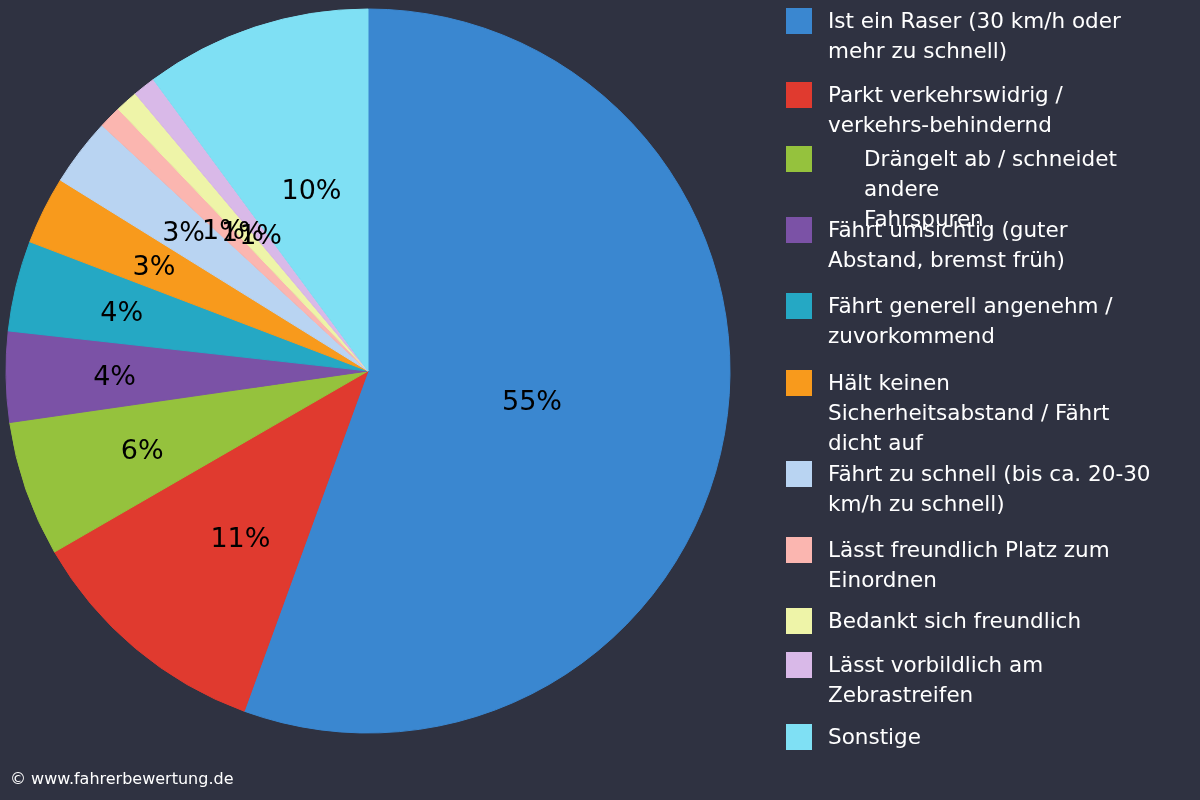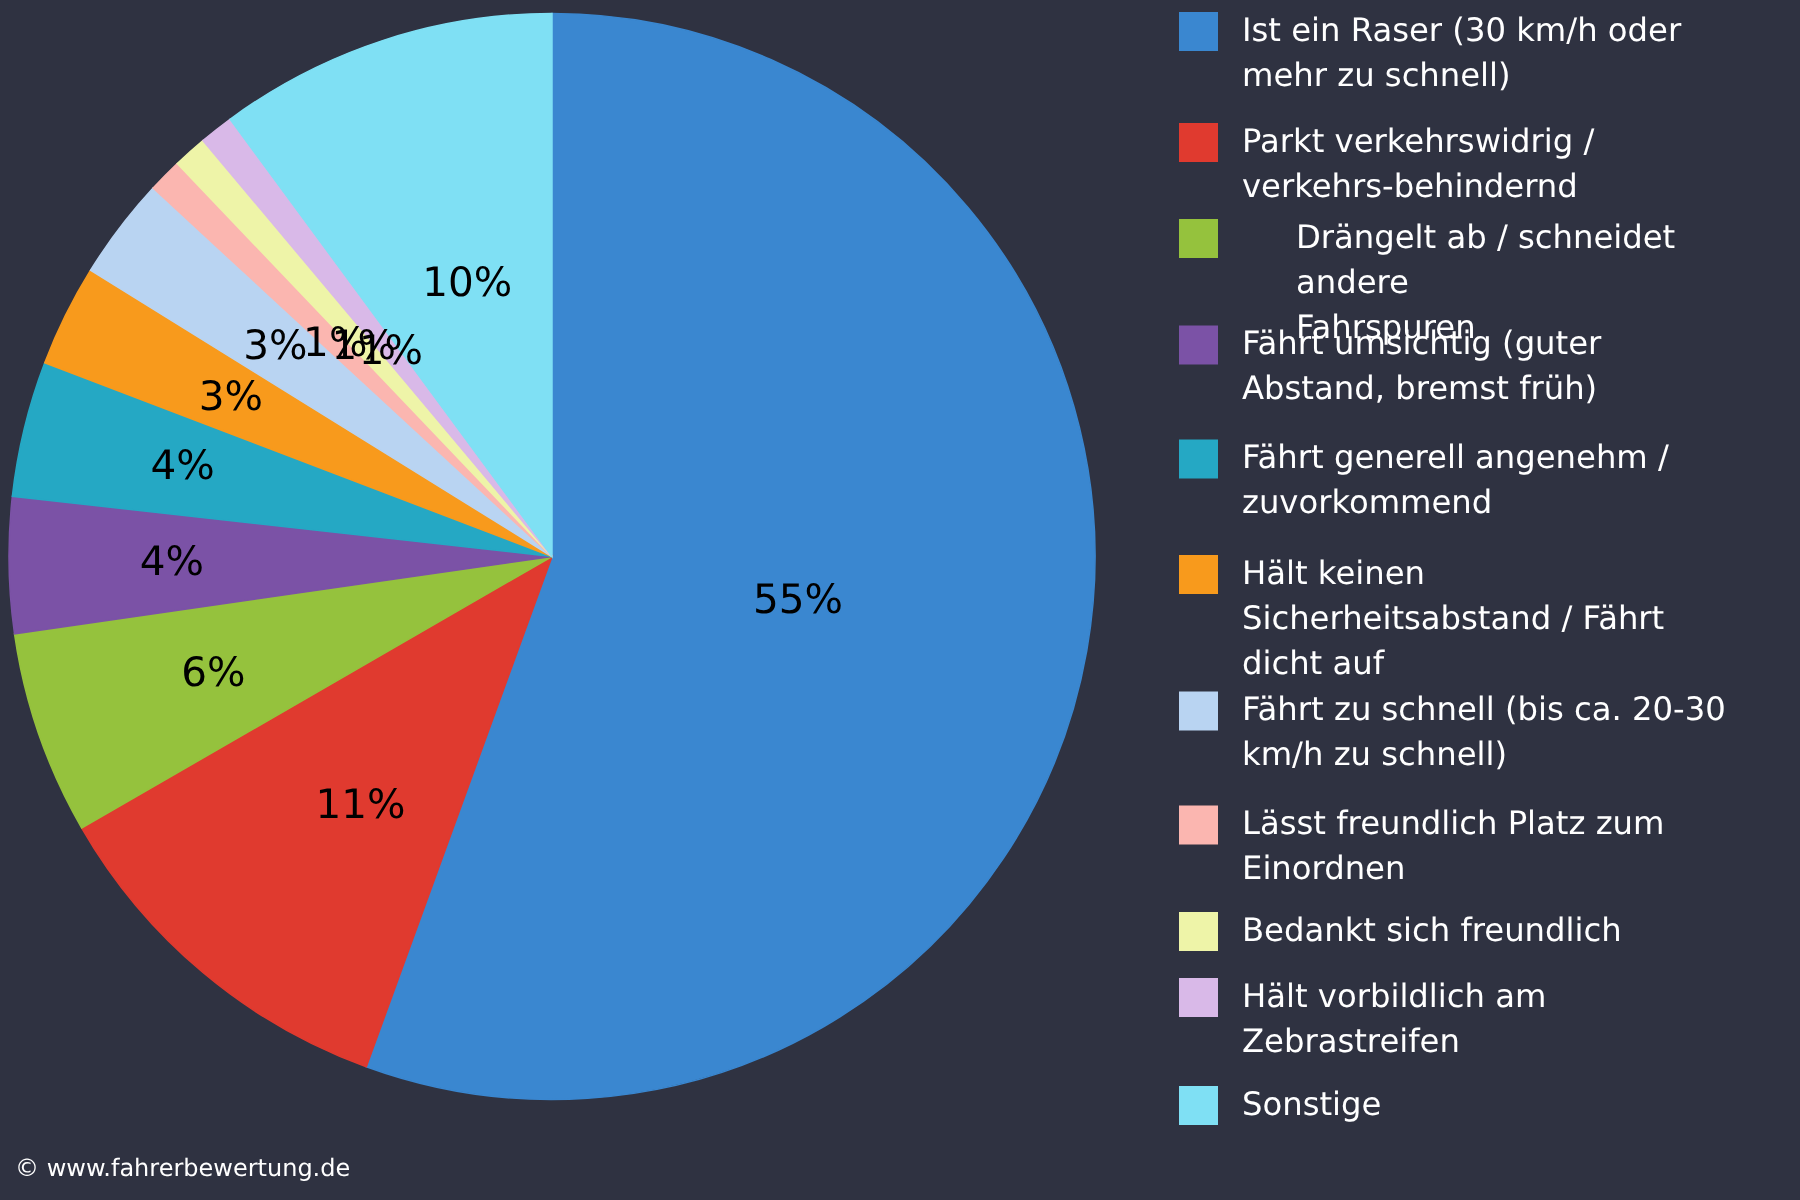--- a/index.html
+++ b/index.html
@@ -153,21 +153,21 @@
         <span class="legend-swatch" style="background: rgb(251, 182, 176);"></span>
         <span class="legend-label">Lässt freundlich Platz zum
 Einordnen</span>
       </div>
       <div class="legend-item" style="top: 606px;">
         <span class="legend-swatch" style="background: rgb(238, 244, 168);"></span>
         <span class="legend-label">Bedankt sich freundlich</span>
       </div>
       <div class="legend-item" style="top: 650px;">
         <span class="legend-swatch" style="background: rgb(217, 185, 232);"></span>
-        <span class="legend-label">Hält vorbildlich am
+        <span class="legend-label">Lässt vorbildlich am
 Zebrastreifen</span>
       </div>
       <div class="legend-item" style="top: 722px;">
         <span class="legend-swatch" style="background: rgb(127, 224, 244);"></span>
         <span class="legend-label">Sonstige</span>
       </div>
     </div>
 
   <div id="footer">© www.fahrerbewertung.de</div>
 

